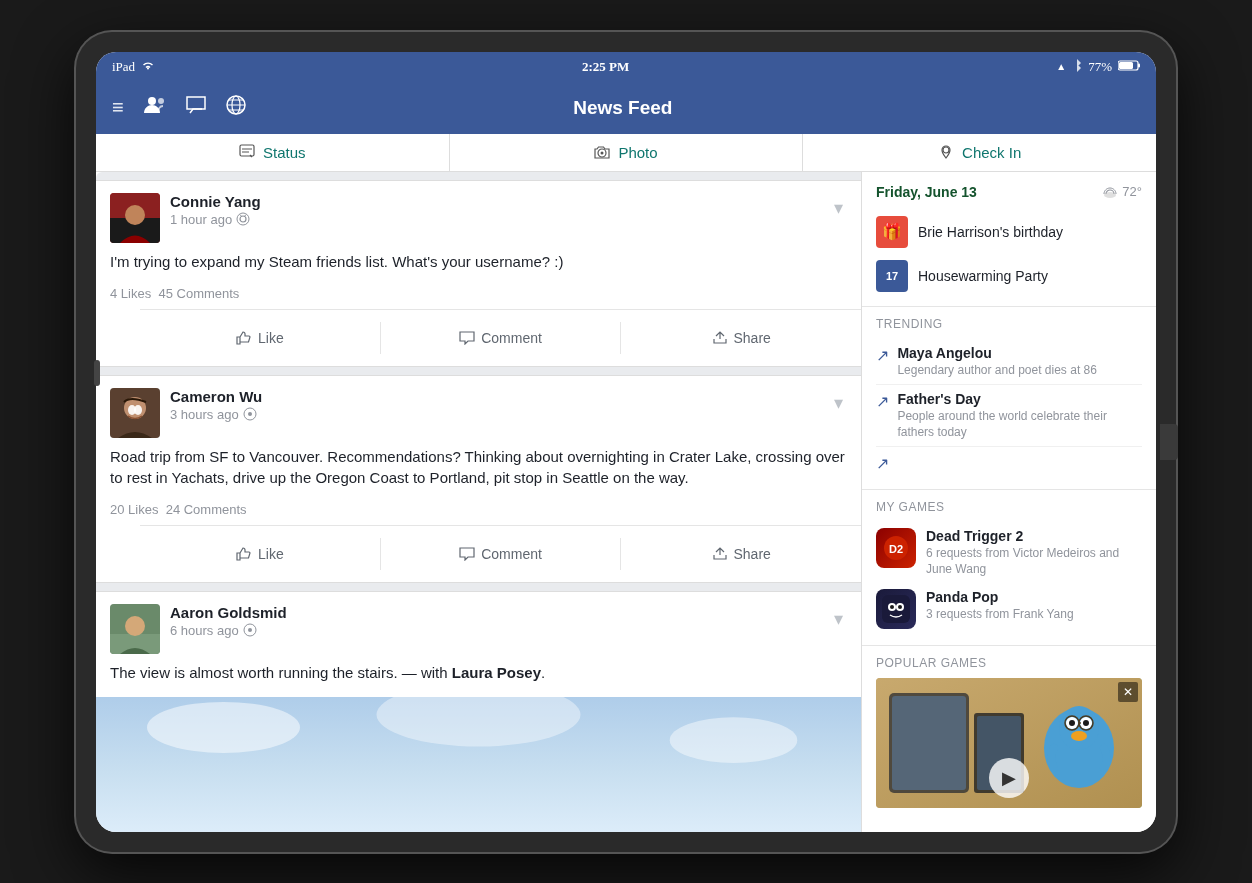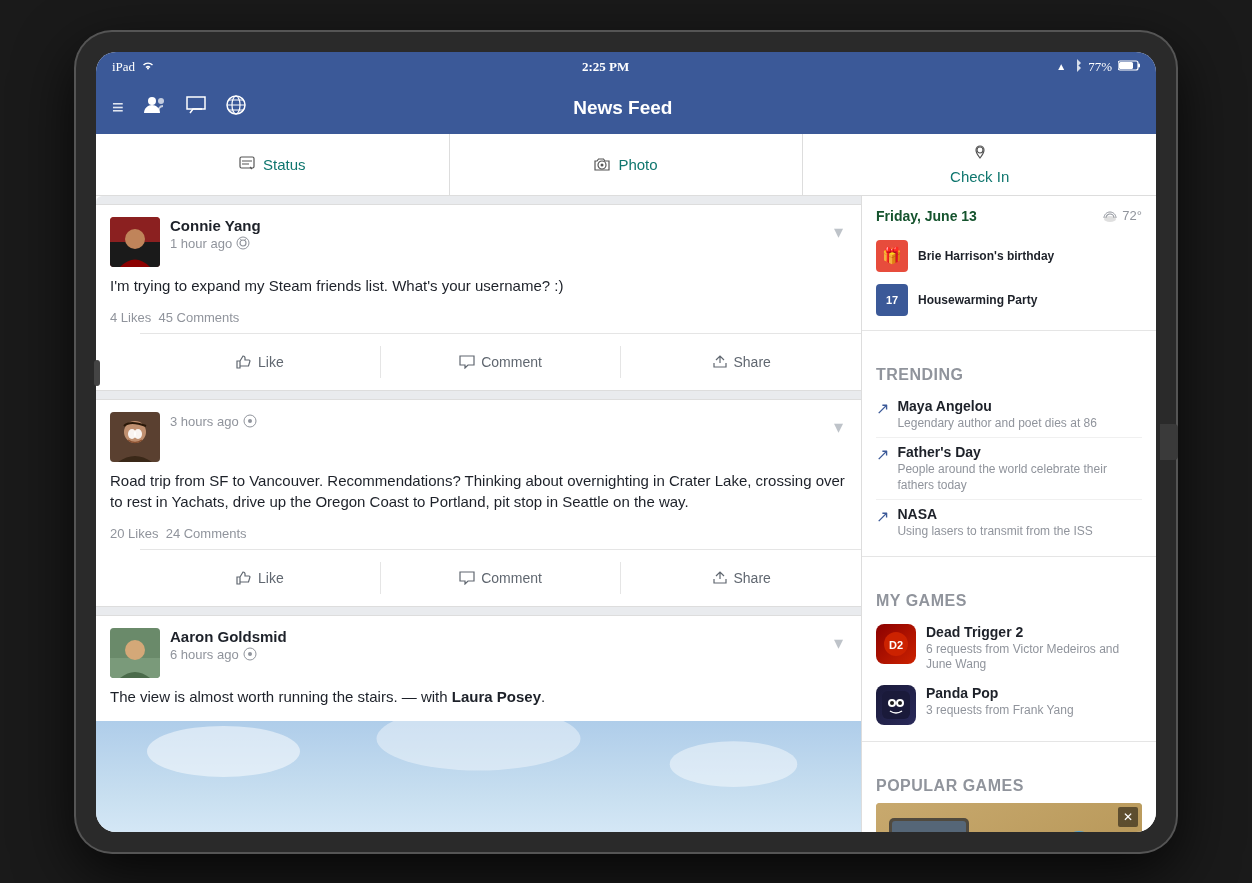--- a/index.html
+++ b/index.html
@@ -74,21 +74,21 @@
       justify-content: center;
       gap: 8px;
       padding: 10px;
       border: none;
       background: #fff;
       border-right: 1px solid #ddd;
       color: #0f766e;
       font-size: 15px;
       cursor: pointer;
     }
-    .post-action-btn:last-child { border-right: none; flex-direction: column; }
+    .post-action-btn:last-child { border-right: none; }
 
     
     .main-content {
       display: flex;
       flex: 1;
       overflow: hidden;
       border-radius: 6px;
     }
 
     
@@ -190,34 +190,33 @@
       height: 32px;
       border-radius: 4px;
       display: flex;
       align-items: center;
       justify-content: center;
       font-size: 16px;
       flex-shrink: 0;
     }
     .event-icon-birthday { background: #e74c3c; color: #fff; }
     .event-icon-calendar { background: #3b5998; color: #fff; font-size: 11px; font-weight: 700; }
-    .event-label { font-size: 12px; color: #1d2129; font-weight: bold; }
+    .event-label { font-size: 14px; color: #1d2129; }
 
     .sidebar-section {
       padding: 10px 14px;
       border-bottom: 1px solid #e5e5e5;
     }
     .sidebar-section-title {
-      font-size: 16px;
-      font-weight: 700;
+      font-size: 12px;
+      font-weight: 400;
       color: #90949c;
       text-transform: uppercase;
       margin-bottom: 8px;
       letter-spacing: 0.5px;
-      margin-top: 25px;
     }
 
     .trending-item {
       display: flex;
       align-items: flex-start;
       gap: 8px;
       padding: 6px 0;
       border-bottom: 1px solid #f0f0f0;
     }
     .trending-item:last-child { border-bottom: none; }
@@ -474,20 +473,21 @@
                 <rect width="50" height="50" fill="#5a4030"></rect>
                 <circle cx="25" cy="20" r="11" fill="#c09070"></circle>
                 <path d="M8 50 Q25 38 42 50" fill="#3a2818"></path>
                 <path d="M14 14 Q20 8 36 14" stroke="#2a1808" stroke-width="2" fill="none"></path>
                 <ellipse cx="22" cy="22" rx="4" ry="5" fill="#fff" opacity="0.9"></ellipse>
                 <ellipse cx="28" cy="22" rx="4" ry="5" fill="#fff" opacity="0.9"></ellipse>
                 <path d="M18 28 Q25 33 32 28" stroke="#8a5030" stroke-width="1.5" fill="none"></path>
               </svg>
             </div>
             <div class="post-meta">
+              <div class="post-author">Cameron Wu</div>
               <div class="post-time">
                 <span>3 hours ago</span>
                 <svg width="14" height="14" viewBox="0 0 14 14">
                     <circle cx="7" cy="7" r="6" fill="none" stroke="#90949c" stroke-width="1"></circle>
                     <circle cx="7" cy="7" r="2" fill="#90949c"></circle>
                   </svg>
               </div>
             </div>
             <div class="post-dropdown">▾</div>
           </div>
@@ -605,24 +605,20 @@
           <div class="trending-item">
             <span class="trending-arrow">↗</span>
             <div class="trending-text">
               <div class="trending-title">Father's Day</div>
               <div class="trending-sub">People around the world celebrate their fathers today</div>
             </div>
           </div>
 
           <div class="trending-item">
             <span class="trending-arrow">↗</span>
-            <div class="trending-text">
-              <div class="trending-title">NASA</div>
-              <div class="trending-sub">Using lasers to transmit from the ISS</div>
-            </div>
           </div>
         </div>
 
         <div class="sidebar-section">
           <div class="sidebar-section-title">MY GAMES</div>
 
           <div class="game-item">
             <div class="game-icon game-icon-dt2">
               <svg width="28" height="28" viewBox="0 0 28 28">
                   <circle cx="14" cy="14" r="12" fill="#cc2200"></circle>

